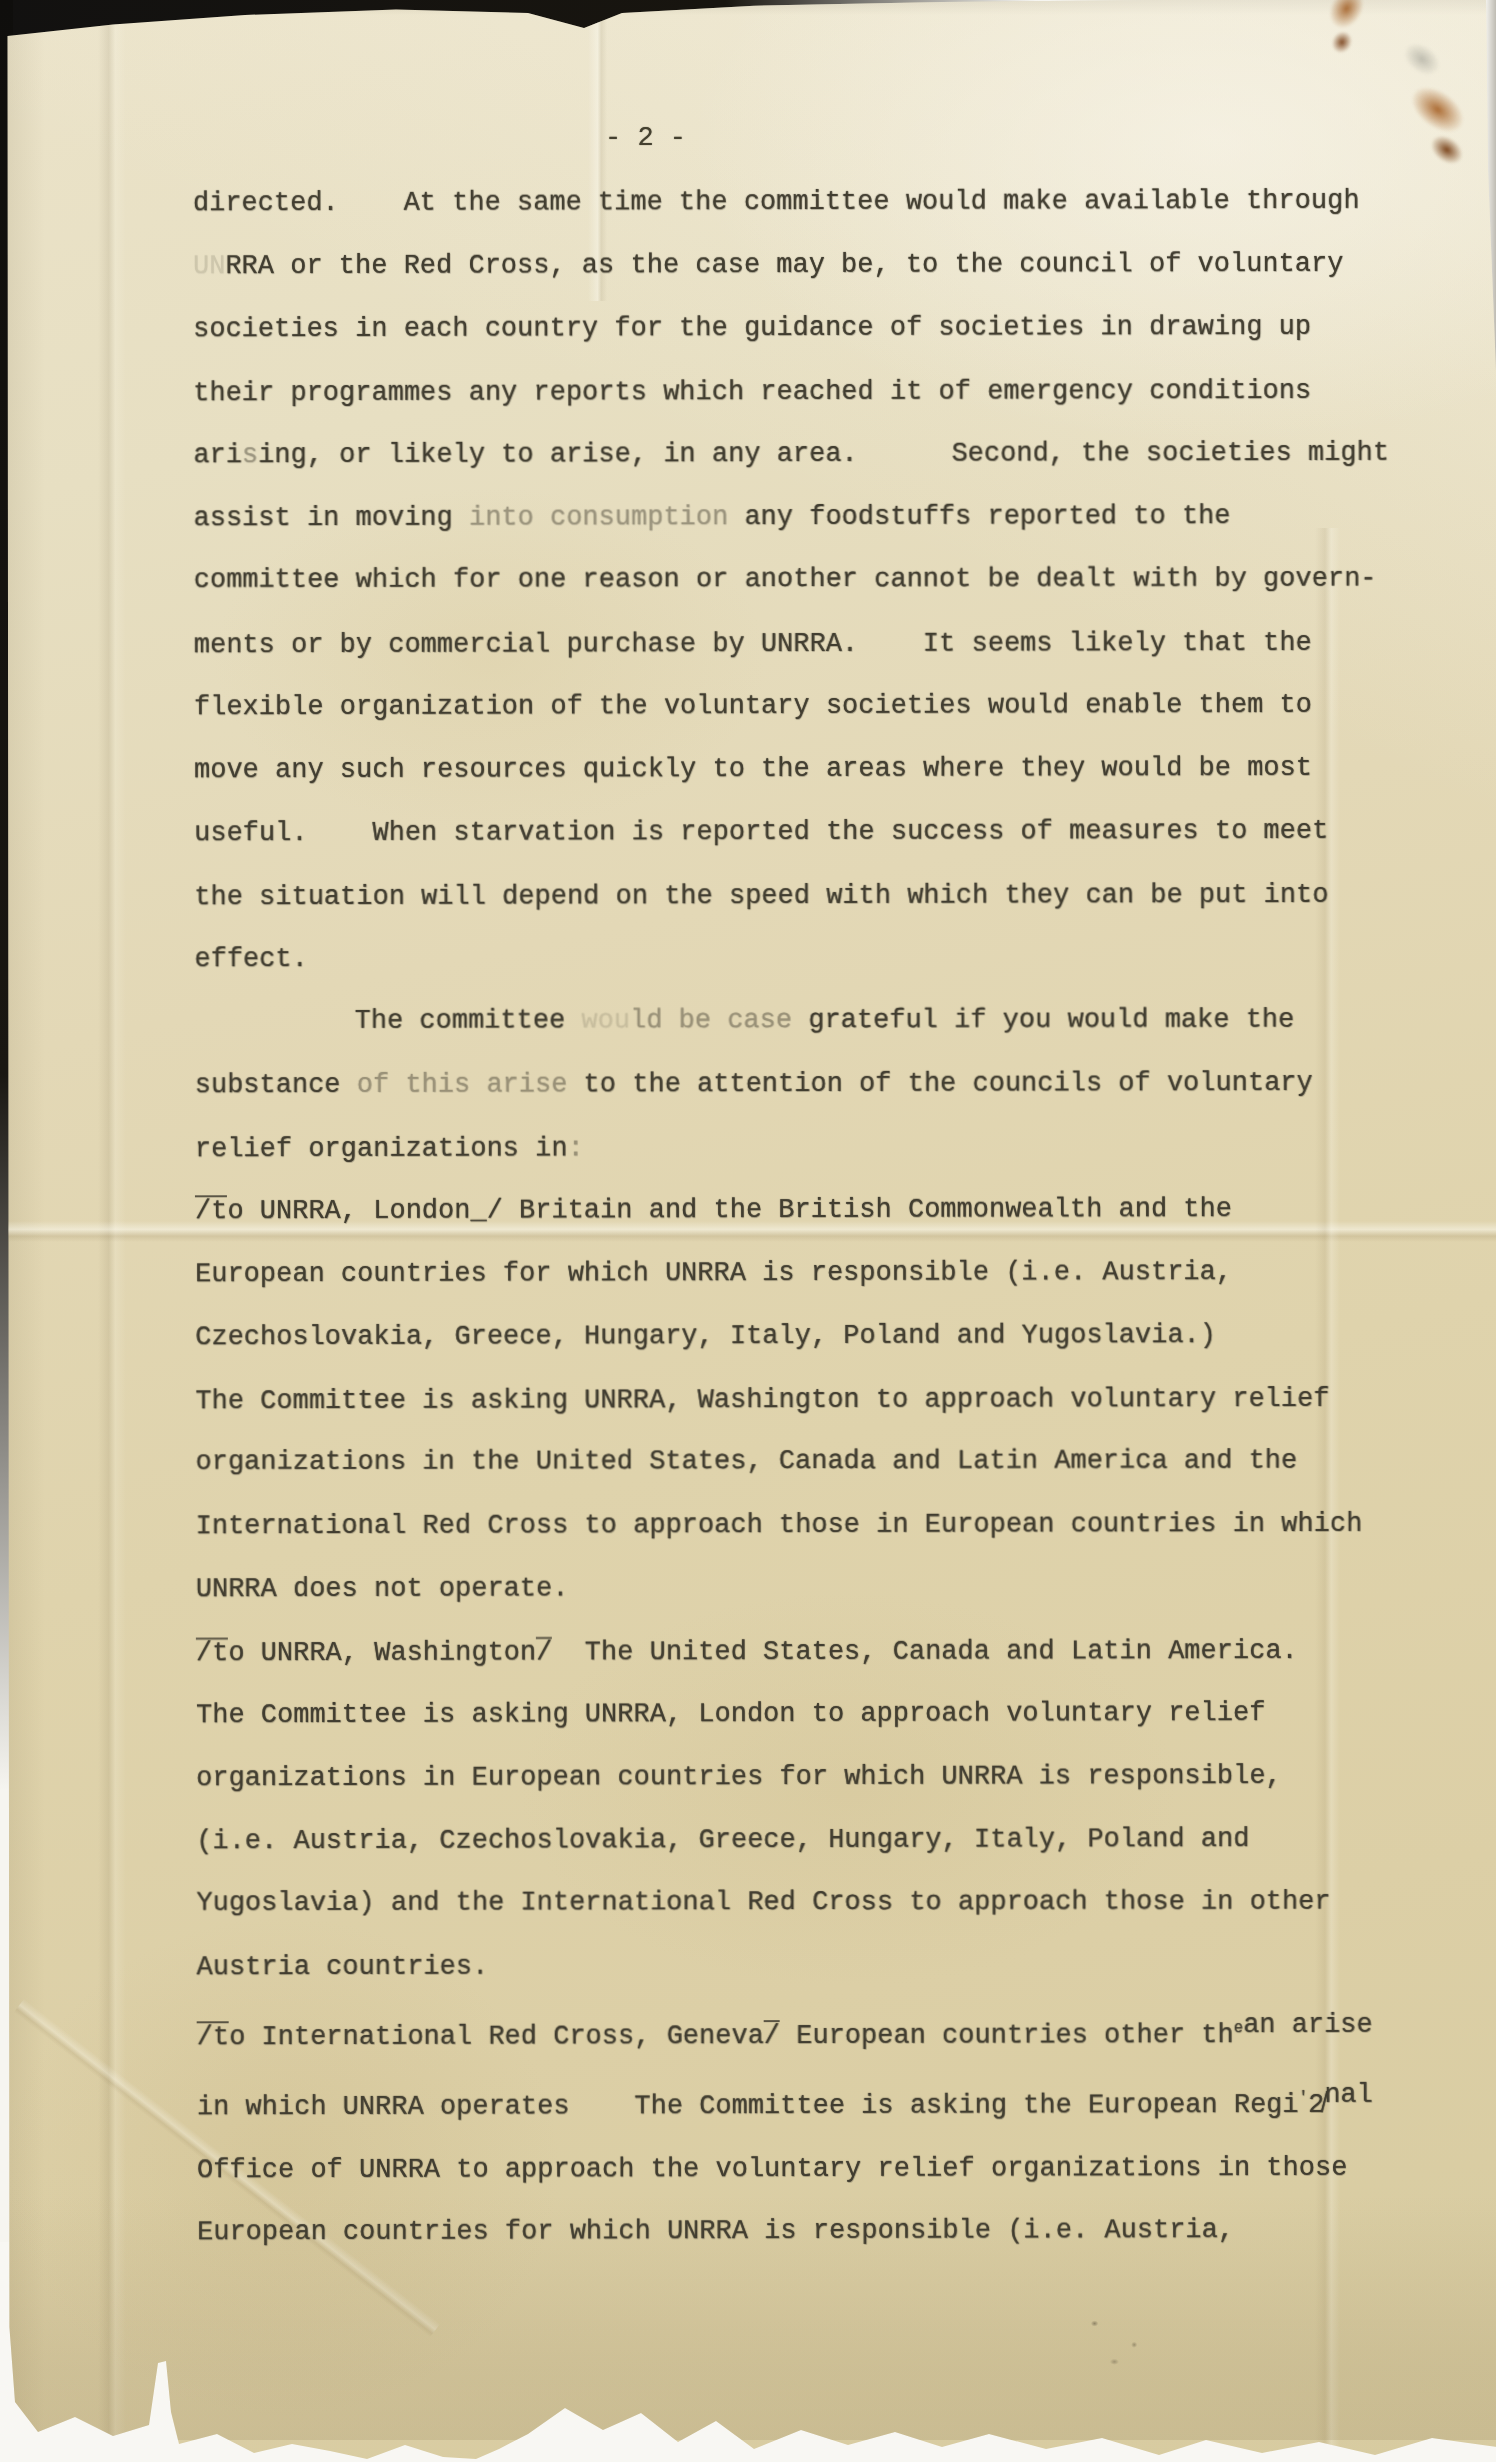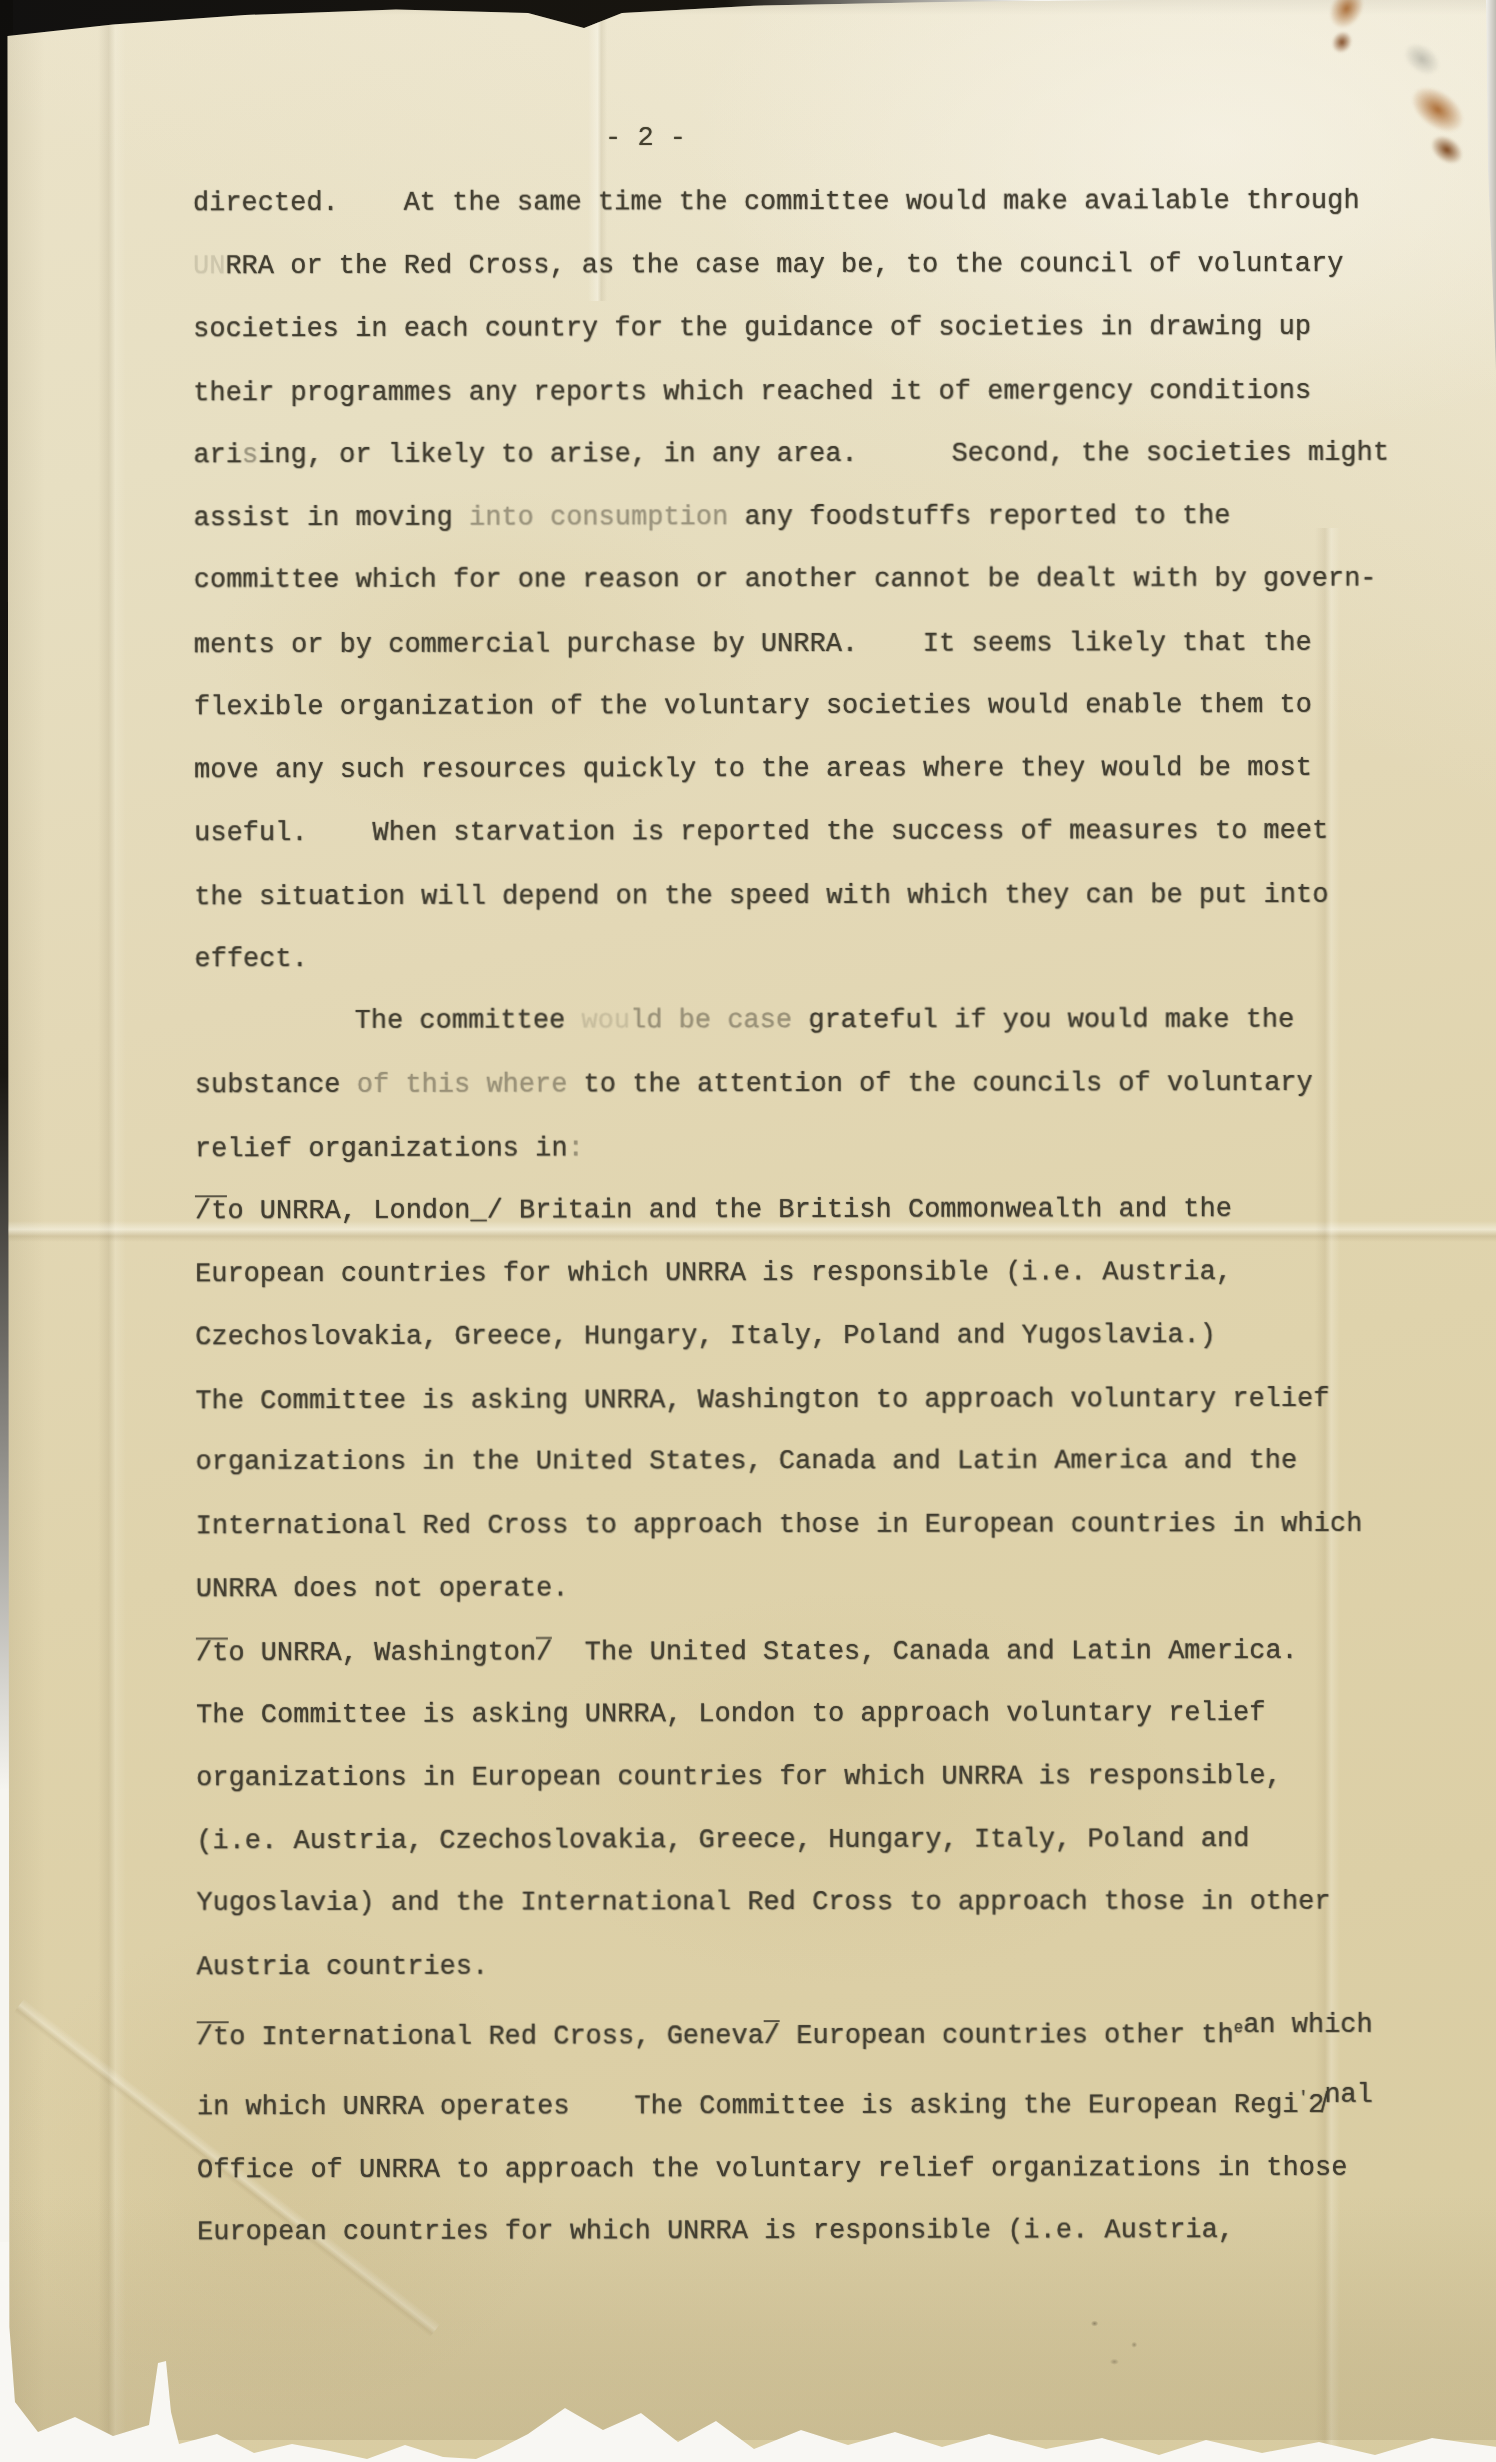--- a/index.html
+++ b/index.html
@@ -167,34 +167,34 @@
       <div class="line"><span>ari</span><span class="faded">s</span><span>ing, or likely to arise, in any area.    </span><span class="underline">Second</span><span>, the societies might</span></div>
       <div class="line"><span>assist in moving </span><span class="faded">into consumption</span><span> any foodstuffs reported to the</span></div>
       <div class="line"><span>committee which for one reason or another cannot be dealt with by govern-</span></div>
       <div class="line"><span>ments or by commercial purchase by UNRRA.    It seems likely that the</span></div>
       <div class="line"><span>flexible organization of the voluntary societies would enable them to</span></div>
       <div class="line"><span>move any such resources quickly to the areas where they would be most</span></div>
       <div class="line"><span>useful.    When starvation is reported the success of measures to meet</span></div>
       <div class="line"><span>the situation will depend on the speed with which they can be put into</span></div>
       <div class="line"><span>effect.</span></div>
       <div class="line indent"><span>The committee </span><span class="vfaded">wou</span><span class="faded">ld be case</span><span> grateful if you would make the</span></div>
-      <div class="line"><span>substance </span><span class="faded">of this where</span><span> to the attention of the councils of voluntary</span></div>
+      <div class="line"><span>substance </span><span class="faded">of this arise</span><span> to the attention of the councils of voluntary</span></div>
       <div class="line"><span>relief organizations in</span><span class="faded">:</span></div>
       <div class="line"><span class="tbar">/t</span><span>o UNRRA, London</span><span>_/</span><span> Britain and the British Commonwealth and the</span></div>
       <div class="line"><span>European countries for which UNRRA is responsible (i.e. Austria,</span></div>
       <div class="line"><span>Czechoslovakia, Greece, Hungary, Italy, Poland and Yugoslavia.)</span></div>
       <div class="line"><span>The Committee is asking UNRRA, Washington to approach voluntary relief</span></div>
       <div class="line"><span>organizations in the United States, Canada and Latin America and the</span></div>
       <div class="line"><span>International Red Cross to approach those in European countries in which</span></div>
       <div class="line"><span>UNRRA does not operate.</span></div>
       <div class="line"><span class="tbar">/t</span><span>o UNRRA, Washington</span><span class="tbar">/</span><span>  The United States, Canada and Latin America.</span></div>
       <div class="line"><span>The Committee is asking UNRRA, London to approach voluntary relief</span></div>
       <div class="line"><span>organizations in European countries for which UNRRA is responsible,</span></div>
       <div class="line"><span>(i.e. Austria, Czechoslovakia, Greece, Hungary, Italy, Poland and</span></div>
       <div class="line"><span>Yugoslavia) and the International Red Cross to approach those in other</span></div>
       <div class="line"><span>Austria countries.</span></div>
-      <div class="line"><span class="tbar">/t</span><span>o International Red Cross, Geneva</span><span class="tbar">/</span><span> European countries other th</span><span class="sup">e</span><span class="raised">an which</span></div>
+      <div class="line"><span class="tbar">/t</span><span>o International Red Cross, Geneva</span><span class="tbar">/</span><span> European countries other th</span><span class="sup">e</span><span class="raised">an arise</span></div>
       <div class="line"><span>in which UNRRA operates    The Committee is asking the European Regi</span><span class="sup">'</span><span>2̸</span><span class="raised">nal</span></div>
       <div class="line"><span>Office of UNRRA to approach the voluntary relief organizations in those</span></div>
       <div class="line"><span>European countries for which UNRRA is responsible (i.e. Austria,</span></div>
     </div>
 </div>
 
 
 </body></html>

